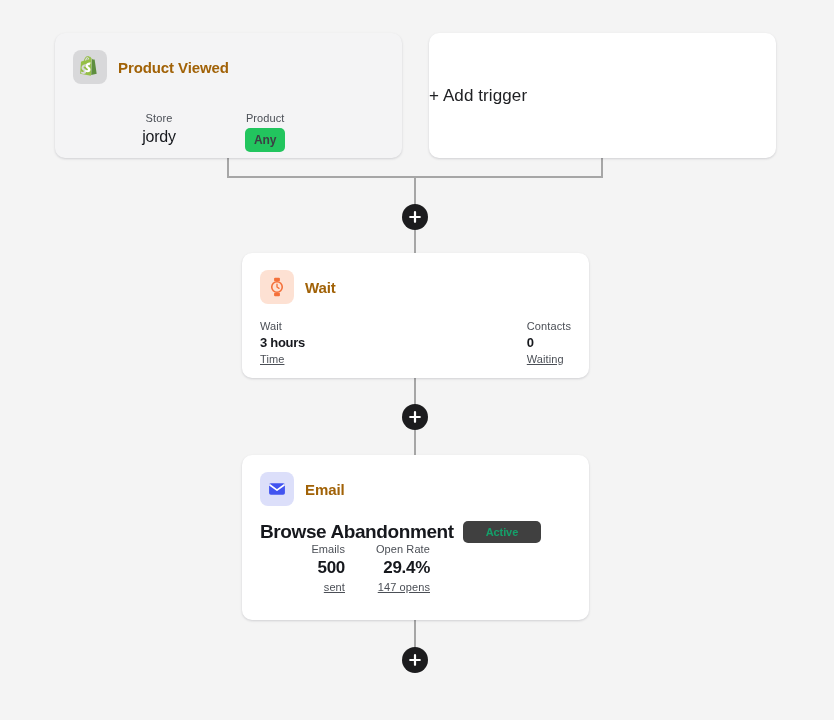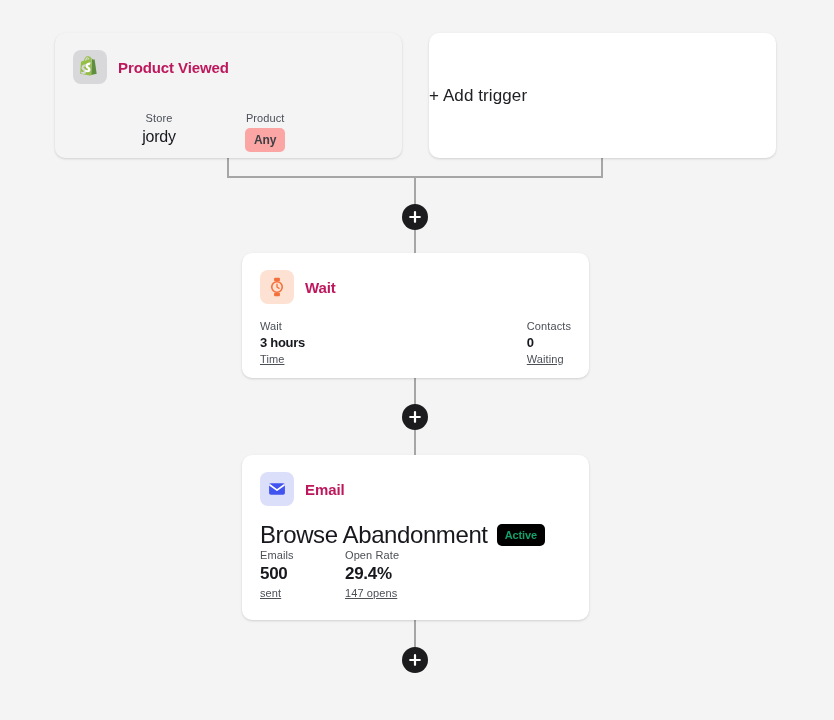--- a/index.html
+++ b/index.html
@@ -58,21 +58,21 @@
     border-radius: 8px;
     display: flex; align-items: center; justify-content: center;
     flex: none;
   }
   .icon-box.shopify { background: #d8d8da; }
   .icon-box.wait    { background: #fde1d3; }
   .icon-box.email   { background: #dcdffa; }
   .card-title {
     font-size: 15px;
     font-weight: 700;
-    color: #be185d;
+    color: #a16207;
     letter-spacing: -.1px;
   }
 
   
   .fields {
     display: flex;
     margin-top: 28px;
     text-align: center;
   }
   .field { flex: none; }
@@ -84,21 +84,21 @@
     letter-spacing: .1px;
   }
   .field-value {
     font-size: 16px;
     font-weight: 400;
     color: #16181d;
     letter-spacing: -.2px;
   }
   .chip {
     display: inline-block;
-    background: #fca5a5;
+    background: #22c55e;
     color: #3c3f44;
     font-size: 12px;
     font-weight: 700;
     border-radius: 5px;
     padding: 5px 9px;
     letter-spacing: -.1px;
   }
 
   
   .wait-card {
@@ -129,40 +129,41 @@
     color: #16181d;
     letter-spacing: -.3px;
     margin-bottom: 3px;
   }
 
   
   .email-card {
     left: 242px; top: 455px;
     width: 347px; height: 165px;
     padding: 17px 18px 0 18px;
+    text-align: right;
   }
   .email-title-row {
     display: flex;
     align-items: center;
     gap: 9px;
     margin-top: 15px;
   }
   .email-name {
-    font-size: 24px;
-    font-weight: 400;
+    font-size: 19px;
+    font-weight: 700;
     color: #16181d;
     letter-spacing: -.4px;
   }
   .badge {
-    background: #000000;
+    background: #404040;
     color: #14a06a;
     font-size: 11px;
     font-weight: 700;
     border-radius: 5px;
-    padding: 5px 8px;
+    padding: 5px 23px;
     letter-spacing: -.1px;
   }
   .email-stats {
     display: flex;
   }
   .email-stat { width: 85px; flex: none; }
   .email-stat .stat-value { font-size: 17px; }
 
   
   .line {

